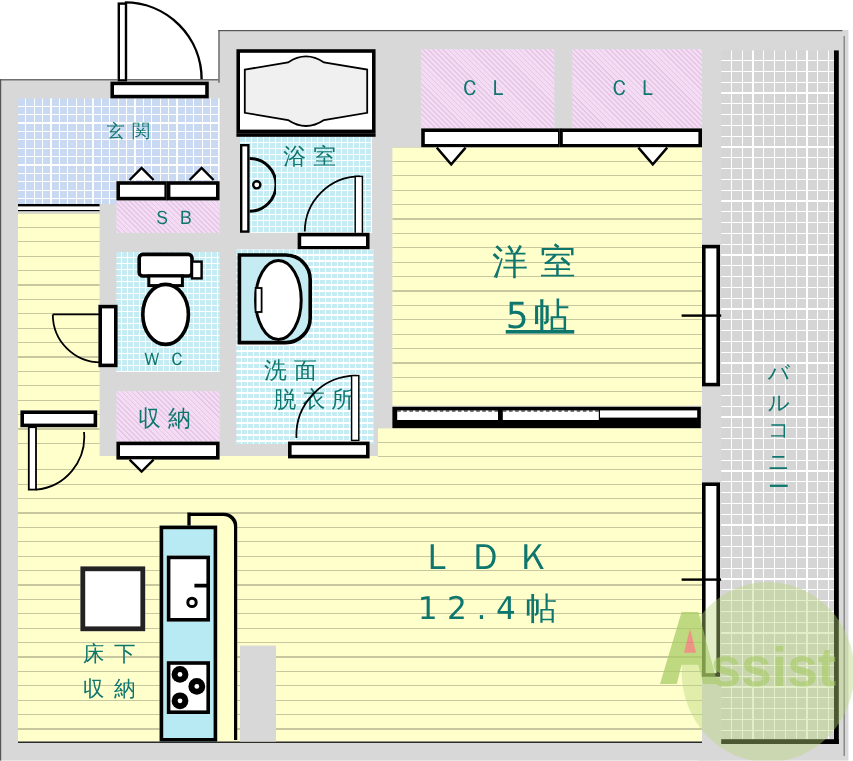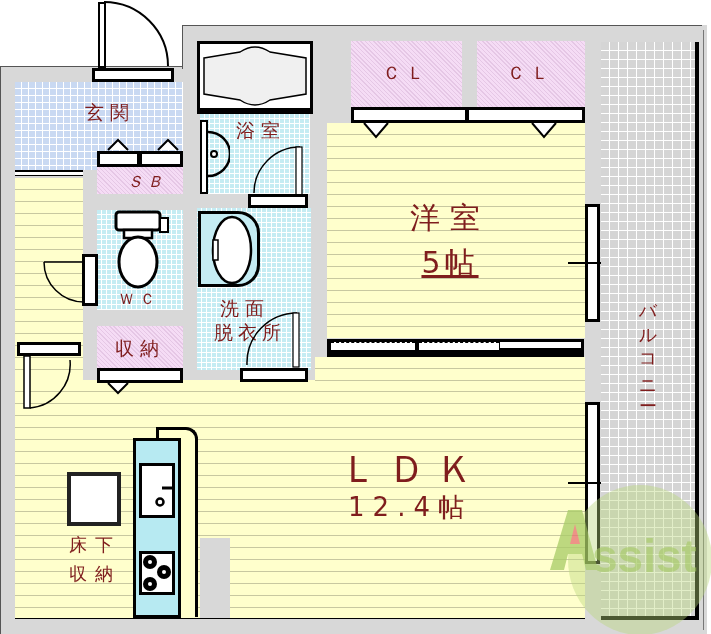--- a/index.html
+++ b/index.html
@@ -25,48 +25,48 @@
   .tile-grey {
     background-color:#d5d5d5;
     background-image:
       repeating-linear-gradient(to right, transparent 0, transparent 8px, #ffffff 8px, #ffffff 9px),
       repeating-linear-gradient(to bottom, transparent 0, transparent 8px, #ffffff 8px, #ffffff 9px);
   }
   .closet {
     background-color:#f5dcf5;
     background-image: repeating-linear-gradient(45deg, transparent 0, transparent 2px, rgba(200,160,200,0.35) 2px, rgba(200,160,200,0.35) 3px);
   }
-  .label { color:#7f1d1d; text-align:center; white-space:nowrap; }
+  .label { color:#0f766e; text-align:center; white-space:nowrap; }
   .door-frame { background:#ffffff; border:3px solid #000; }
   .win { background:#ffffff; border:3px solid #000; }
   .vtext { writing-mode:vertical-rl; text-orientation:upright; letter-spacing:6px; }
 </style>
 </head>
 <body>
 
 <div class="abs wall" style="left:0;top:66px;width:600px;height:568px;"></div>
 <div class="abs wall" style="left:182px;top:25px;width:520px;height:60px;"></div>
 <div class="abs wall" style="left:582px;top:25px;width:125px;height:609px;"></div>
 <div class="abs" style="left:182px;top:25px;width:520px;height:1px;background:#555;"></div>
 <div class="abs" style="left:182px;top:25px;width:1px;height:44px;background:#555;"></div>
 <div class="abs" style="left:0;top:66px;width:1px;height:568px;background:#555;"></div>
 <div class="abs" style="left:0;top:66px;width:182px;height:1px;background:#555;"></div>
 
 <div class="abs tile-blue" style="left:15px;top:82px;width:168px;height:88px;"></div>
-<div class="abs label" style="left:70px;top:100px;width:80px;font-size:19px;letter-spacing:6px;">玄関</div>
+<div class="abs label" style="left:70px;top:100px;width:80px;font-size:15px;letter-spacing:6px;">玄関</div>
 <div class="abs" style="left:15px;top:170px;width:68px;height:6px;background:#fff;border-top:2px solid #000;border-bottom:1px solid #000;"></div>
 
 <div class="abs door-frame" style="left:92px;top:68px;width:82px;height:14px;"></div>
 <div class="abs" style="left:98px;top:2px;width:8px;height:66px;background:#fff;border:2px solid #000;"></div>
 <svg class="abs" style="left:100px;top:0;" width="70" height="70">
     <path d="M4 2 A 64 64 0 0 1 68 66" fill="none" stroke="#000" stroke-width="2"></path>
   </svg>
 
 <div class="abs closet" style="left:97px;top:167px;width:86px;height:27px;"></div>
-<div class="abs label" style="left:97px;top:172px;width:100px;font-size:16px;letter-spacing:4px;font-style:italic;">ＳＢ</div>
+<div class="abs label" style="left:97px;top:172px;width:100px;font-size:16px;letter-spacing:4px;">ＳＢ</div>
 <div class="abs door-frame" style="left:97px;top:151px;width:43px;height:16px;"></div>
 <div class="abs door-frame" style="left:139px;top:151px;width:44px;height:16px;"></div>
 <svg class="abs" style="left:100px;top:136px;" width="85" height="16">
     <path d="M8 14 L18 4 L28 14 M58 14 L68 4 L78 14" fill="#fff" stroke="#000" stroke-width="2"></path>
   </svg>
 
 <div class="abs" style="left:197px;top:41px;width:116px;height:70px;background:#fff;border:3px solid #000;"></div>
 <svg class="abs" style="left:200px;top:44px;" width="110" height="64">
     <path d="M4 14 L40 8 Q55 -2 70 8 L106 14 L106 50 L70 56 Q55 66 40 56 L4 50 Z" fill="#f0f0f0" stroke="#000" stroke-width="1.5"></path>
   </svg>
@@ -103,21 +103,21 @@
 <div class="abs" style="left:327px;top:339px;width:257px;height:18px;background:#000;"></div>
 <div class="abs" style="left:331px;top:342px;width:84px;height:8px;background:#fff;border-top:1px dashed #000;"></div>
 <div class="abs" style="left:419px;top:342px;width:80px;height:8px;background:#fff;border-top:1px dashed #000;"></div>
 <div class="abs" style="left:500px;top:342px;width:81px;height:6px;background:#fff;"></div>
 
 <div class="abs wood" style="left:15px;top:178px;width:68px;height:205px;"></div>
 <div class="abs wood" style="left:15px;top:380px;width:570px;height:238px;"></div>
 <div class="abs wood" style="left:315px;top:357px;width:270px;height:30px;"></div>
 <div class="abs" style="left:15px;top:618px;width:570px;height:1px;background:#000;"></div>
 
-<div class="abs label" style="left:340px;top:444px;width:140px;font-size:38px;letter-spacing:10px;">ＬＤＫ</div>
+<div class="abs label" style="left:340px;top:444px;width:140px;font-size:30px;letter-spacing:10px;">ＬＤＫ</div>
 <div class="abs label" style="left:330px;top:490px;width:160px;font-size:26px;letter-spacing:8px;">12.4帖</div>
 
 <div class="abs win" style="left:585px;top:402px;width:15px;height:162px;"></div>
 <div class="abs" style="left:568px;top:482px;width:50px;height:2px;background:#000;"></div>
 
 <div class="abs tile-cyan" style="left:97px;top:210px;width:86px;height:100px;"></div>
 <div class="abs label" style="left:110px;top:290px;width:60px;font-size:15px;letter-spacing:6px;">ＷＣ</div>
 <svg class="abs" style="left:110px;top:210px;" width="64" height="80">
     <rect x="6" y="2" width="44" height="18" rx="3" fill="#fff" stroke="#000" stroke-width="3"></rect>
     <rect x="50" y="8" width="8" height="14" fill="#fff" stroke="#000" stroke-width="2"></rect>
@@ -129,21 +129,21 @@
     <path d="M2 4 L42 4 M2 4 A 40 40 0 0 0 42 44" fill="none" stroke="#000" stroke-width="1.5"></path>
   </svg>
 
 <div class="abs tile-cyan" style="left:197px;top:208px;width:114px;height:162px;"></div>
 <div class="abs" style="left:198px;top:211px;width:62px;height:76px;background:#c5ecf3;border:3px solid #000;border-radius:0 22px 22px 0;"></div>
 <svg class="abs" style="left:210px;top:214px;" width="50" height="72">
     <ellipse cx="22" cy="36" rx="19" ry="33" fill="#fff" stroke="#000" stroke-width="2.5"></ellipse>
     <rect x="3" y="26" width="5" height="20" fill="#fff" stroke="#000" stroke-width="1.5"></rect>
   </svg>
 <div class="abs label" style="left:210px;top:296px;width:70px;font-size:19px;letter-spacing:6px;">洗面</div>
-<div class="abs label" style="left:200px;top:320px;width:100px;font-size:19px;letter-spacing:5px;">脱衣所</div>
+<div class="abs label" style="left:200px;top:320px;width:100px;font-size:19px;letter-spacing:5px;text-align:right;">脱衣所</div>
 <svg class="abs" style="left:245px;top:309px;" width="60" height="62">
     <path d="M52 4 A 50 50 0 0 0 2 56" fill="none" stroke="#000" stroke-width="1.5"></path>
     <rect x="48" y="4" width="6" height="54" fill="#fff" stroke="#000" stroke-width="1.2"></rect>
   </svg>
 <div class="abs door-frame" style="left:240px;top:368px;width:68px;height:14px;"></div>
 
 <div class="abs closet" style="left:97px;top:326px;width:86px;height:42px;"></div>
 <div class="abs label" style="left:97px;top:336px;width:86px;font-size:19px;letter-spacing:6px;">収納</div>
 <div class="abs door-frame" style="left:97px;top:368px;width:86px;height:15px;"></div>
 <svg class="abs" style="left:104px;top:381px;" width="30" height="16">

